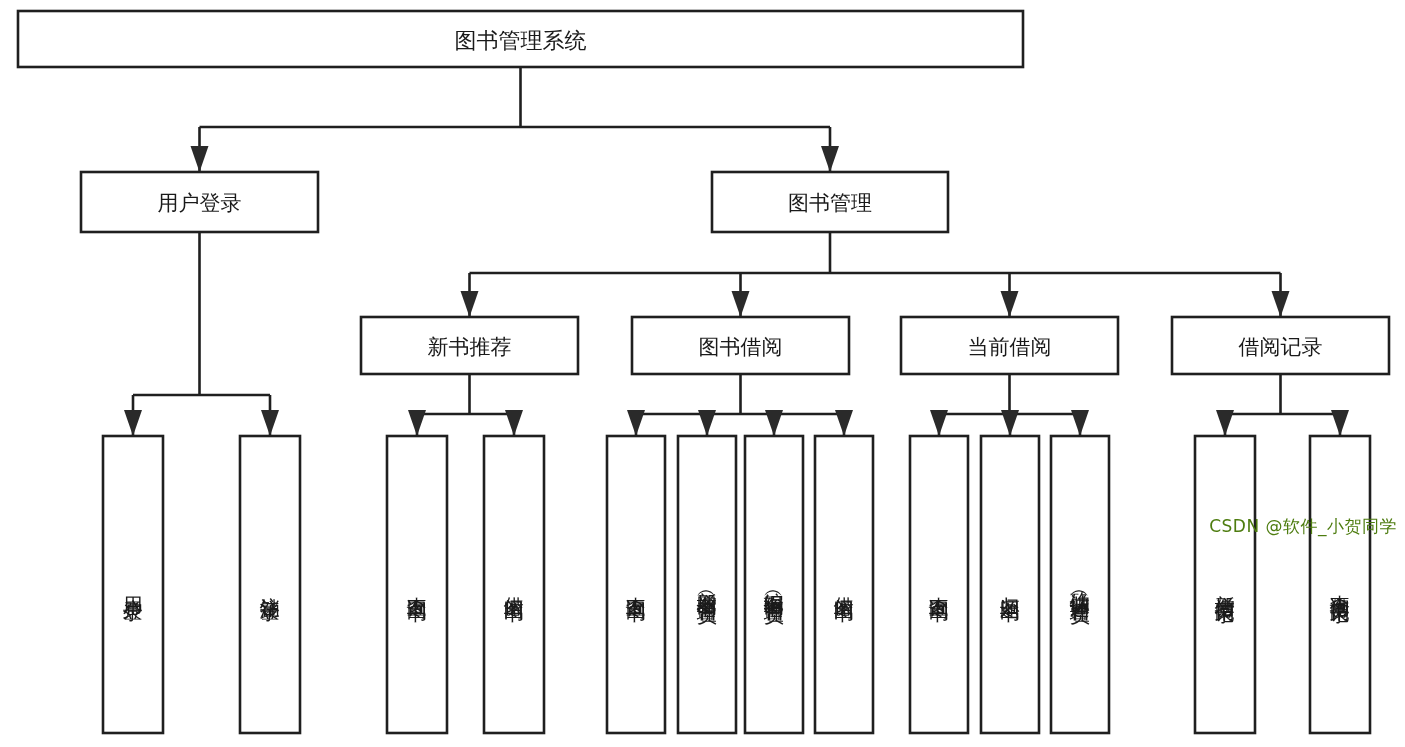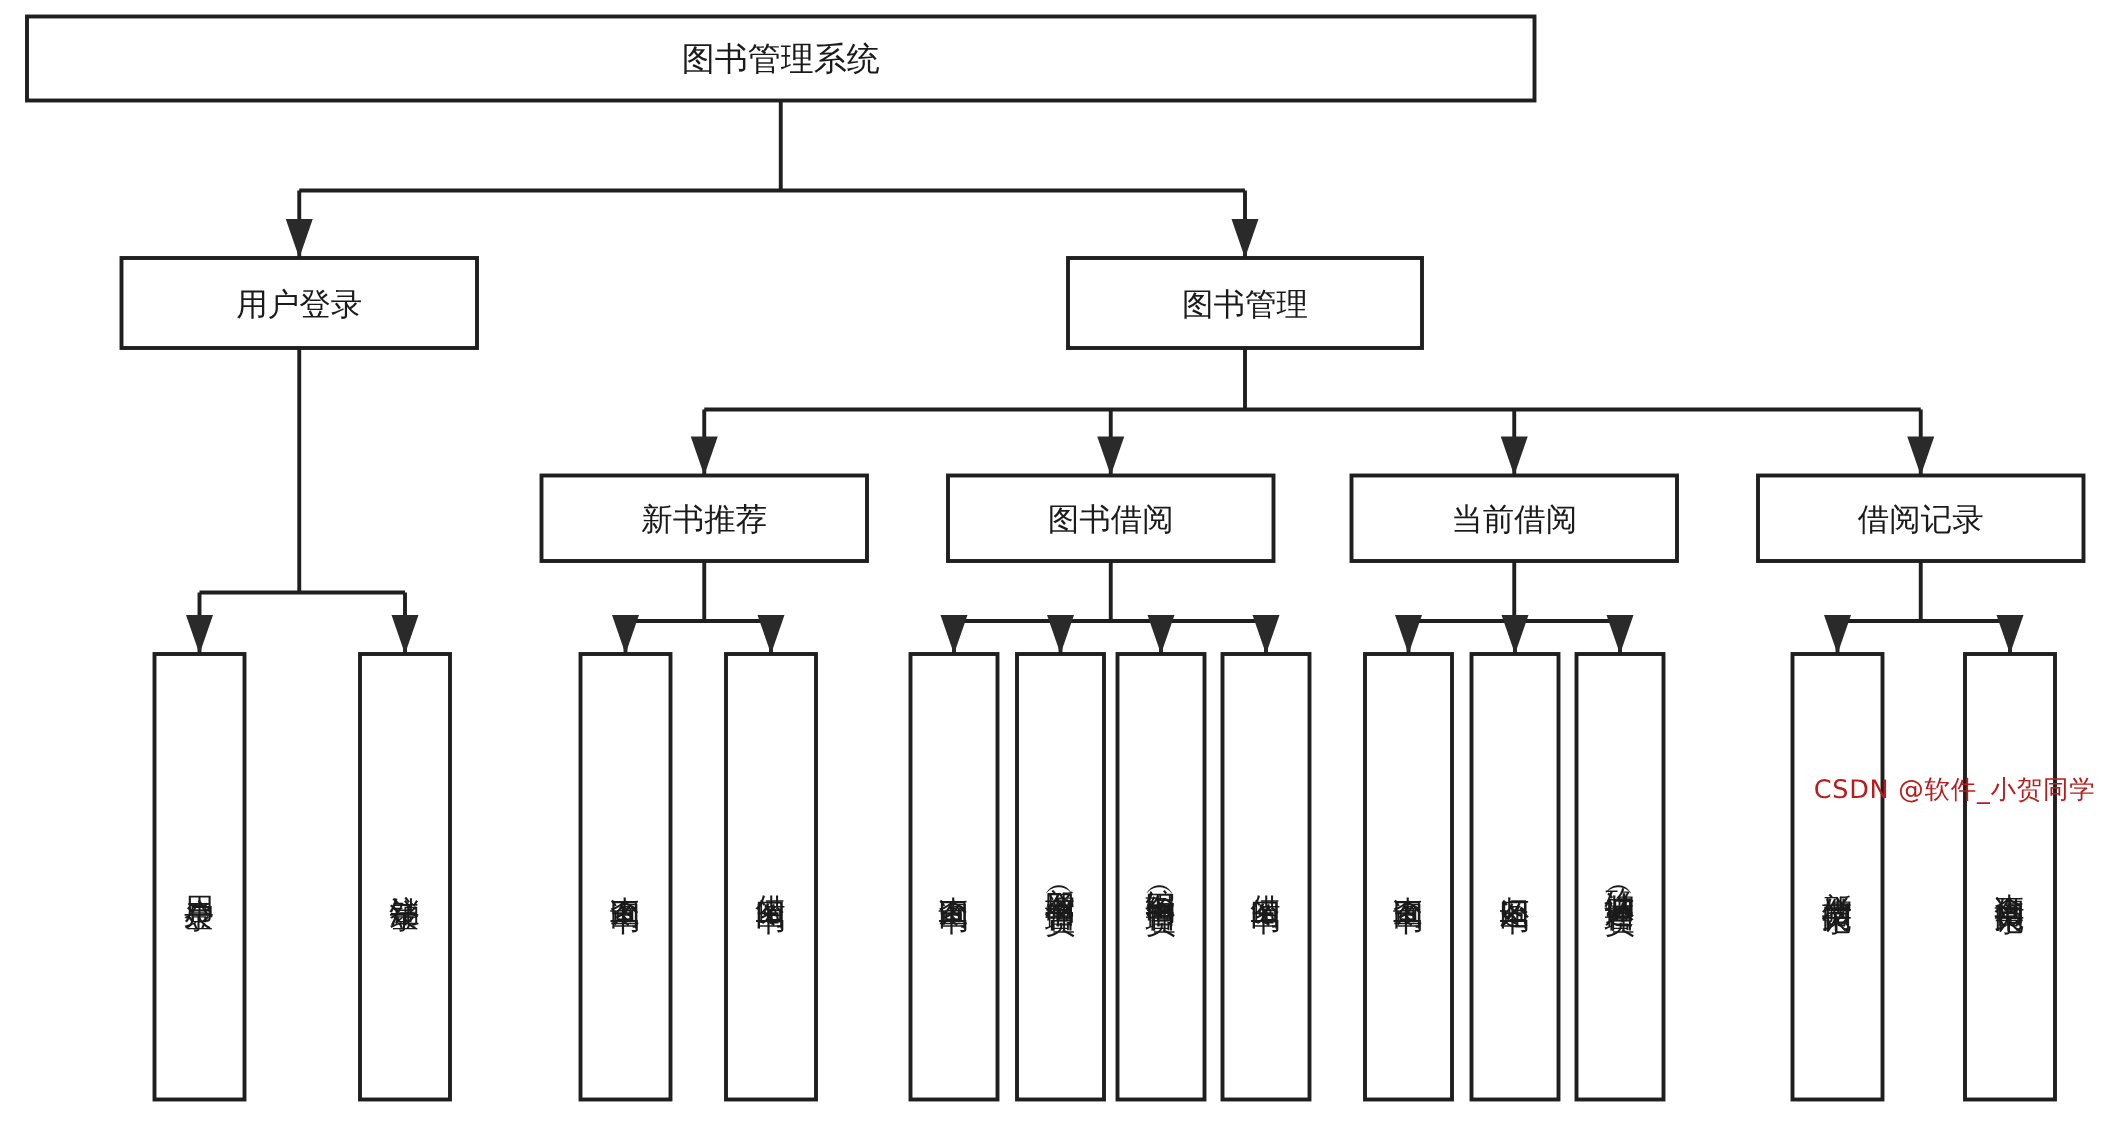--- a/index.html
+++ b/index.html
@@ -66,21 +66,21 @@
     color: #1a1a1a;
     white-space: nowrap;
     pointer-events: none;
   }
   .watermark {
     position: absolute;
     right: 8px;
     bottom: 6px;
     font-family: "DejaVu Sans", "Liberation Sans", sans-serif;
     font-size: 17px;
-    color: #b91c1c;
+    color: #4d7c0f;
     letter-spacing: 0.5px;
     white-space: nowrap;
   }
 </style>
 </head>
 <body>
 
 <div id="diagram-root">
 
   <svg id="flowchart" viewBox="0 0 1405 747">

